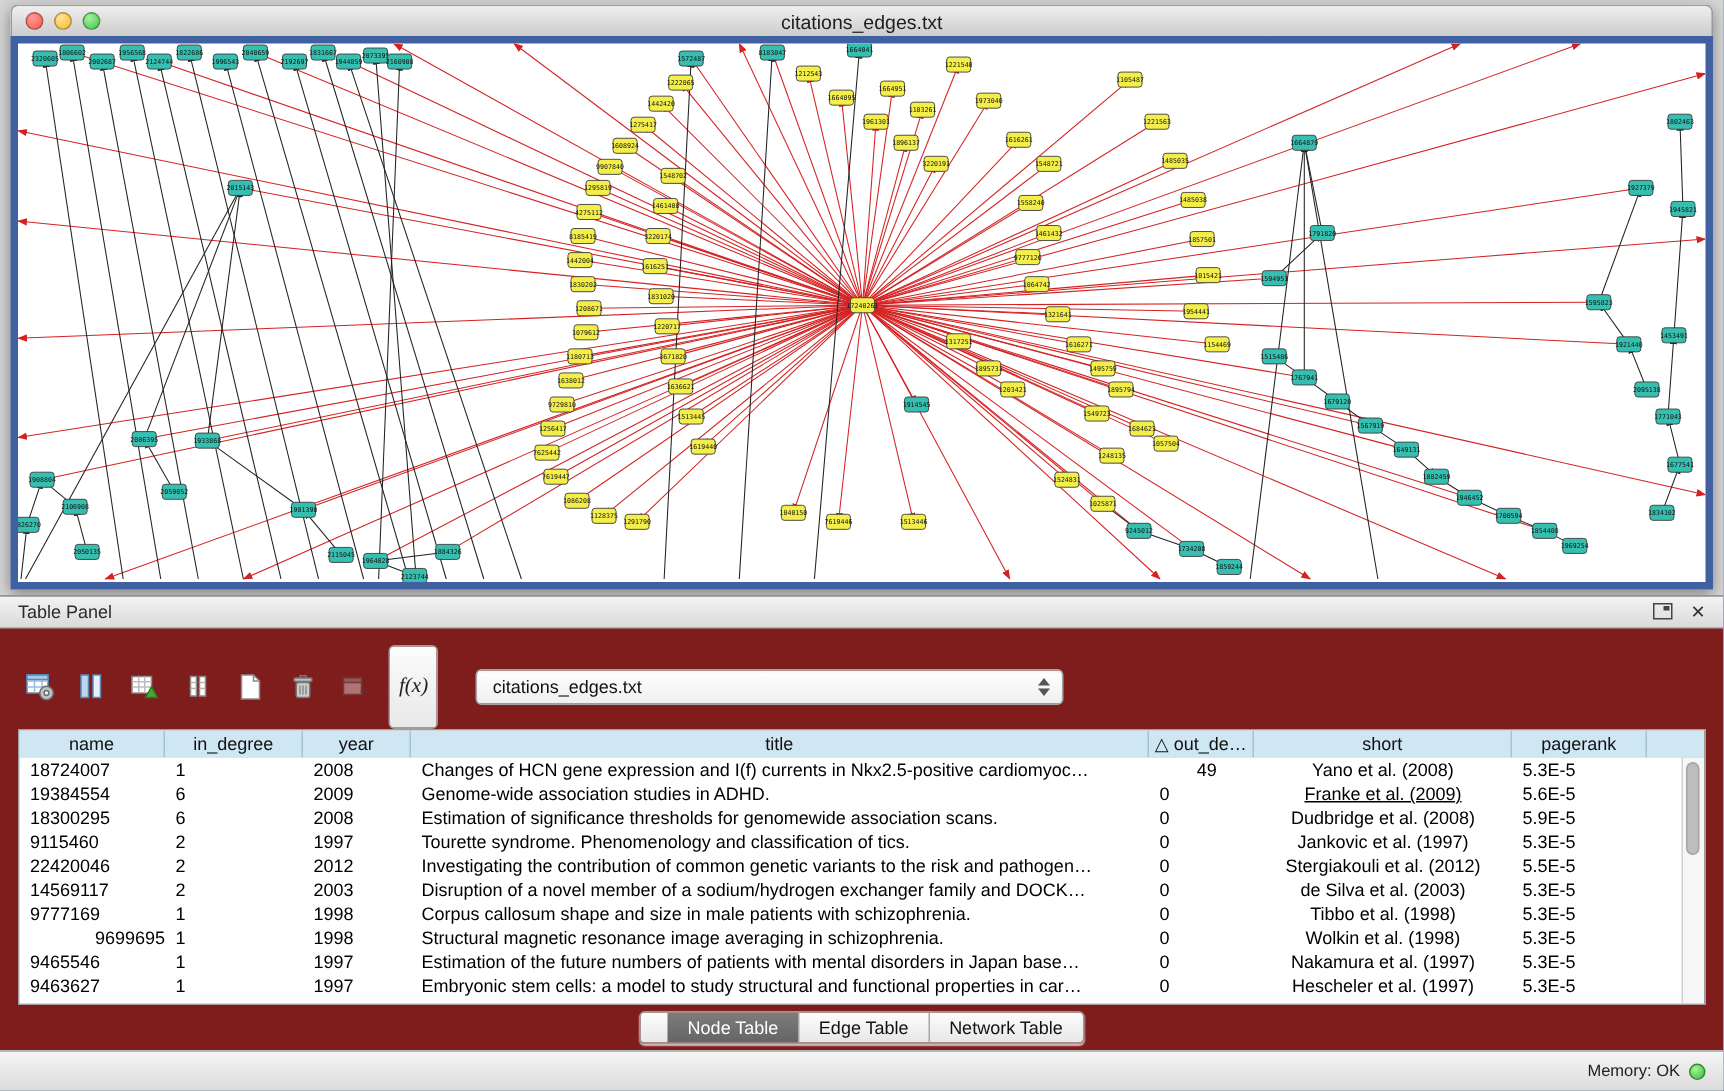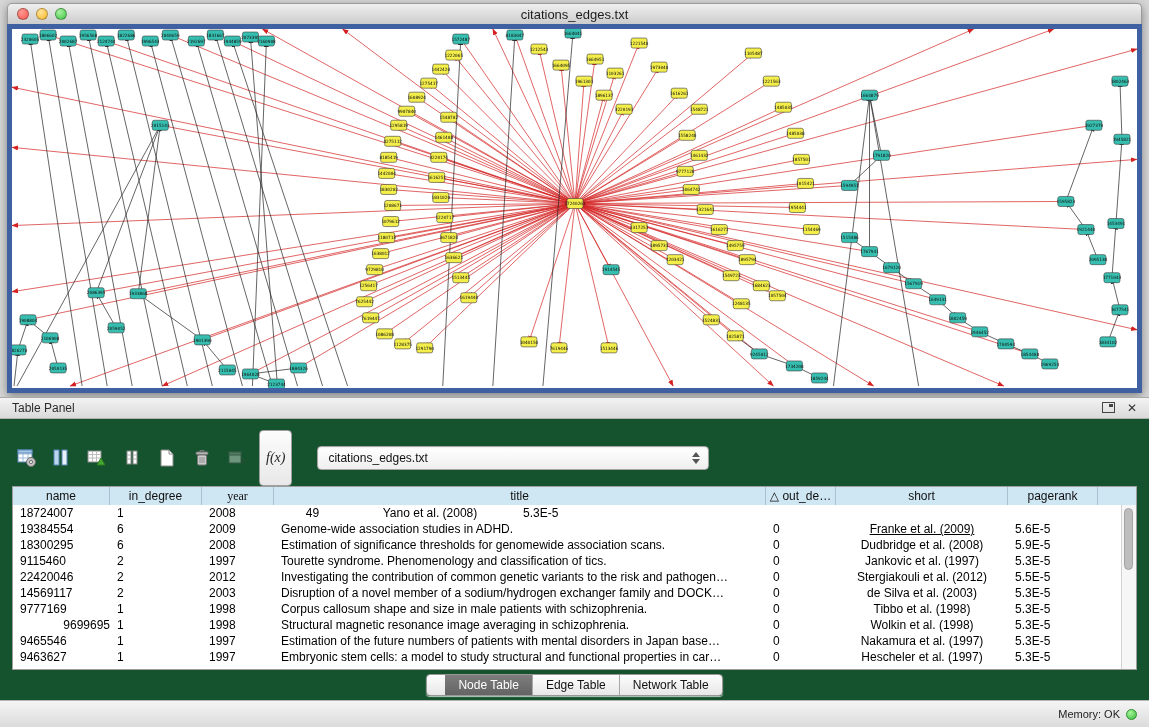--- a/index.html
+++ b/index.html
@@ -18,21 +18,21 @@
   .tl.red{background:radial-gradient(circle at 35% 30%,#ff9a93,#f85750);}
   .tl.yel{background:radial-gradient(circle at 35% 30%,#ffe39a,#fcb927);}
   .tl.grn{background:radial-gradient(circle at 35% 30%,#a9f0a0,#3ec744);}
   .win-title{flex:1;text-align:center;font-size:13px;color:#1d1d1d;}
   .net-frame{position:absolute;top:21px;left:0;right:0;bottom:0;background:#3f61a1;
              padding:5px;box-sizing:border-box;}
   .net-canvas{width:100%;height:100%;background:#ffffff;position:relative;overflow:hidden;}
   .net-canvas svg{display:block;width:100%;height:100%;}
 
   
-  .table-panel{position:absolute;left:0;top:397px;width:1149px;height:303px;background:#14532d;
+  .table-panel{position:absolute;left:0;top:397px;width:1149px;height:303px;background:#7f1d1d;
                border-top:1px solid #a9a9a9;}
   .panel-header{position:absolute;top:0;left:0;right:0;height:21px;
                 background:linear-gradient(#f3f3f3,#dadada);border-bottom:1px solid #b2b2b2;
                 display:flex;align-items:center;padding:0 12px;box-sizing:border-box;
                 font-size:12px;color:#2b2b2b;}
   .ph-spacer{flex:1;}
   .phicon{margin-left:12px;color:#333;font-size:12px;line-height:1;}
   .float-glyph{display:inline-block;width:11px;height:9px;border:1.5px solid #444;position:relative;}
   .float-glyph:before{content:"";position:absolute;right:1px;top:1px;width:4px;height:3px;background:#444;}
 
@@ -851,31 +851,32 @@
             <i class="dd-up"></i>
             <i class="dd-down"></i>
           </span>
       </div>
     </div>
 
     <div class="table-wrap">
       <div class="thead" id="thead">
           <div class="th" style="width: 97px;">name</div>
           <div class="th" style="width: 92px;">in_degree</div>
-          <div class="th" style="width: 72px; font-family: Liberation Serif, serif;">year</div>
+          <div class="th" style="width: 72px;">year</div>
           <div class="th" style="width: 492px;">title</div>
           <div class="th" style="width: 70px;">△ out_de…</div>
           <div class="th" style="width: 172px;">short</div>
           <div class="th" style="width: 90px;">pagerank</div>
         </div>
       <div class="tbody" id="tbody">
           <div class="tr">
             <div class="td" style="width: 97px;">18724007</div>
             <div class="td" style="width: 92px;">1</div>
             <div class="td" style="width: 72px;">2008</div>
+            <div class="td" style="width: 492px;">Changes of HCN gene expression and I(f) currents in Nkx2.5-positive cardiomyoc…</div>
             <div class="td" style="width: 70px; text-align: center;">49</div>
             <div class="td center" style="width: 172px;">Yano et al. (2008)</div>
             <div class="td" style="width: 90px;">5.3E-5</div>
           </div>
           <div class="tr">
             <div class="td" style="width: 97px;">19384554</div>
             <div class="td" style="width: 92px;">6</div>
             <div class="td" style="width: 72px;">2009</div>
             <div class="td" style="width: 492px;">Genome-wide association studies in ADHD.</div>
             <div class="td" style="width: 70px;">0</div>

